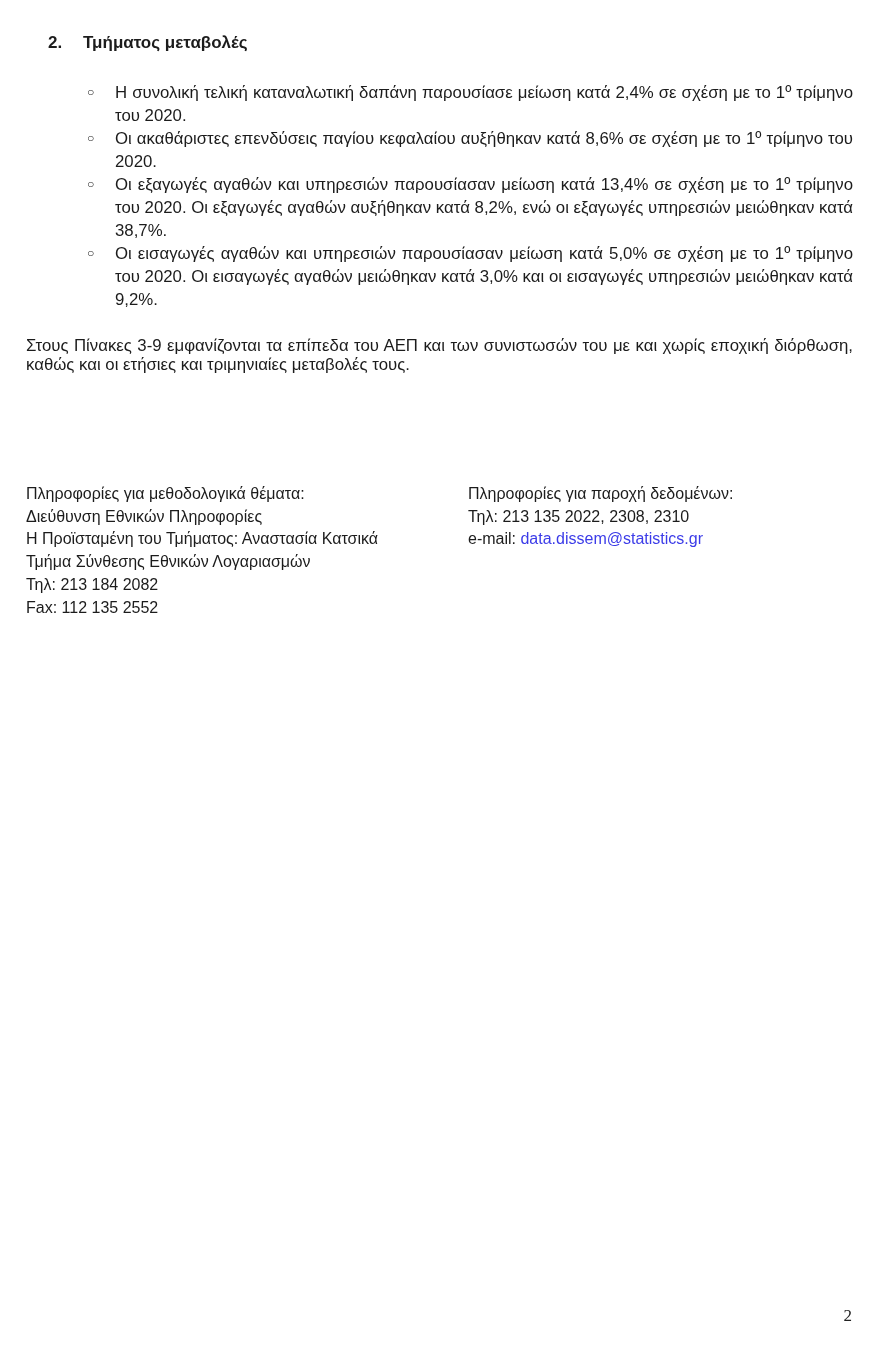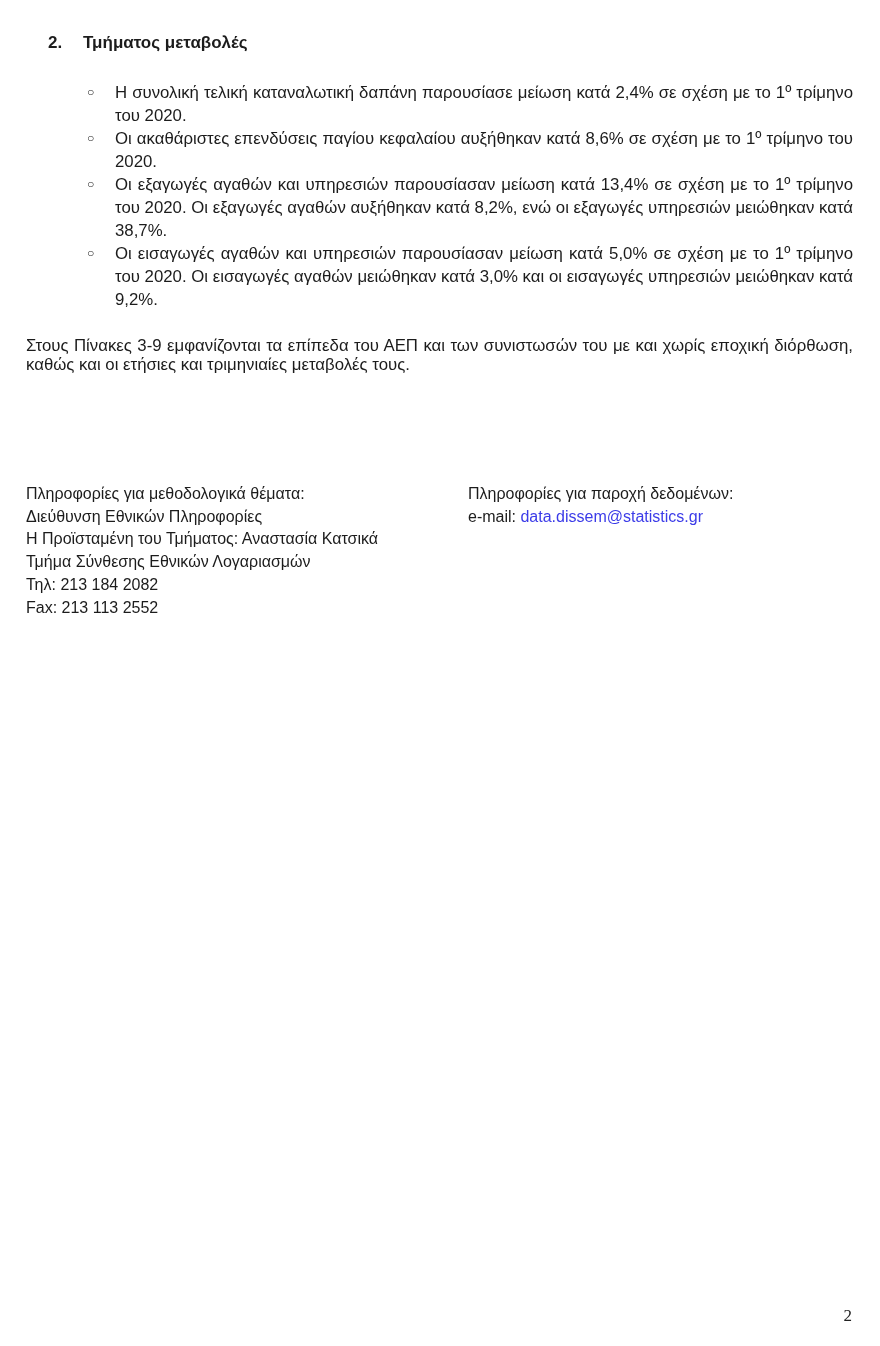--- a/index.html
+++ b/index.html
@@ -106,23 +106,24 @@
   </ul>
 
   <p class="paragraph">Στους Πίνακες 3-9 εμφανίζονται τα επίπεδα του ΑΕΠ και των συνιστωσών του με και χωρίς εποχική διόρθωση, καθώς και οι ετήσιες και τριμηνιαίες μεταβολές τους.</p>
 
   <div class="contact-block left">
     <div class="contact-title">Πληροφορίες για μεθοδολογικά θέματα:</div>
     <div>Διεύθυνση Εθνικών Πληροφορίες</div>
     <div>Η Προϊσταμένη του Τμήματος: Αναστασία Κατσικά</div>
     <div>Τμήμα Σύνθεσης Εθνικών Λογαριασμών</div>
     <div>Τηλ: 213 184 2082</div>
-    <div>Fax: 213 113 2552</div>
+    <div>Fax: 112 135 2552</div>
   </div>
 
   <div class="contact-block right">
     <div class="contact-title">Πληροφορίες για παροχή δεδομένων:</div>
+    <div>Τηλ: 213 135 2022, 2308, 2310</div>
     <div><span>e-mail: </span><a class="email-link">data.dissem@statistics.gr</a></div>
   </div>
 
   <div class="page-number">2</div>
 
 </div>
 
 </body></html>

